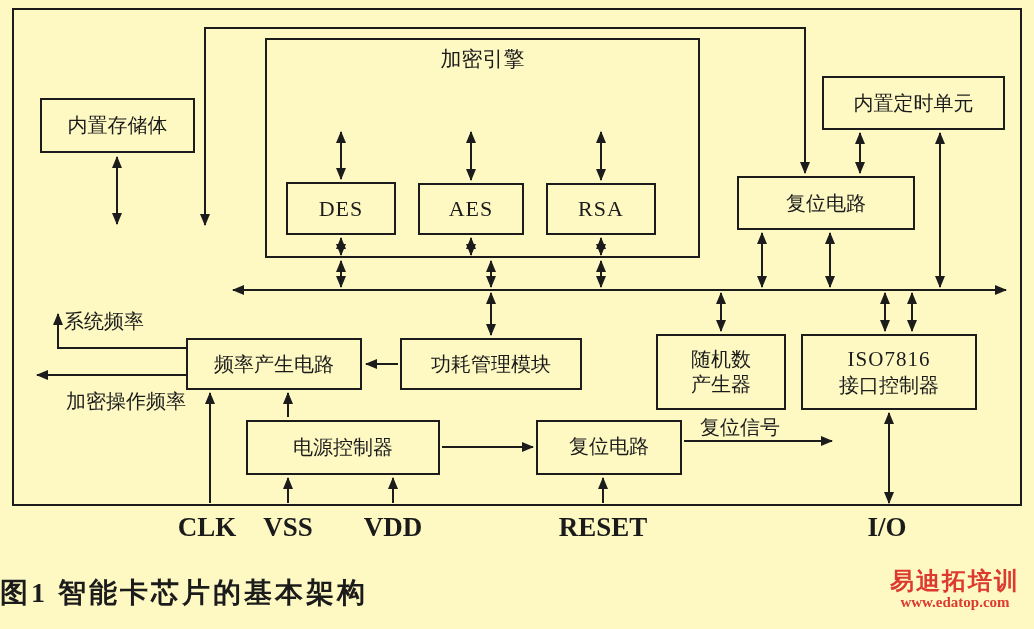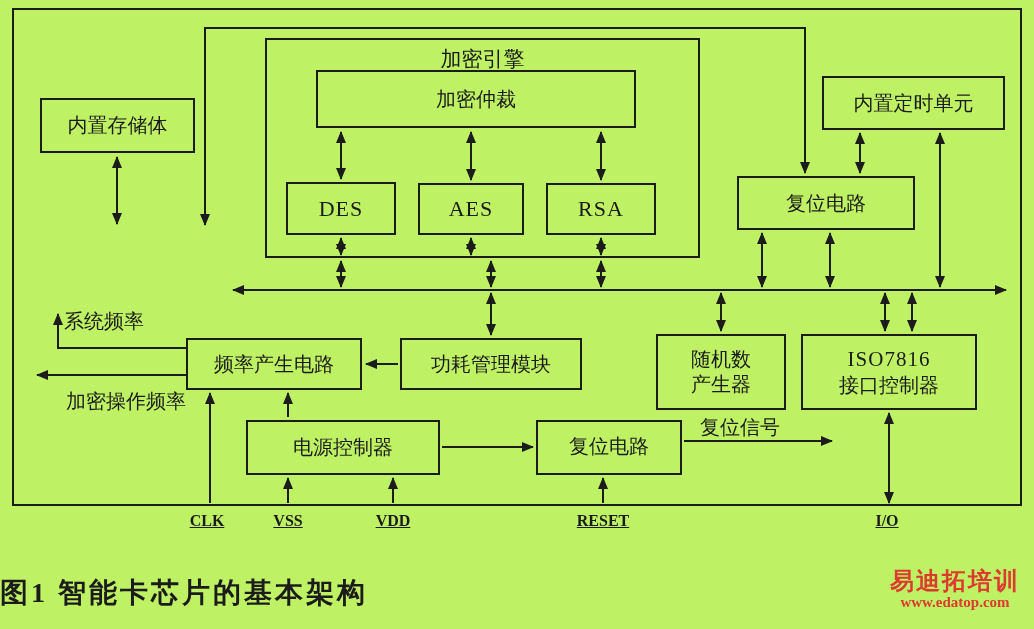--- a/index.html
+++ b/index.html
@@ -1,36 +1,36 @@
 <!DOCTYPE html>
 <html><head>
 <meta charset="utf-8">
 <style>
   * { margin:0; padding:0; box-sizing:border-box; }
   html,body { background:#ffffff; }
   .stage {
     position:relative; width:1034px; height:629px;
-    background:#bef264; color:#1b1b1b; overflow:hidden;
+    background:#fef9c3; color:#1b1b1b; overflow:hidden;
     font-family:"Liberation Serif","DejaVu Serif",serif;
   }
   .frame { position:absolute; border:2px solid #1c1c1c; }
   .wires { position:absolute; left:0; top:0; }
   .box {
     position:absolute; border:2px solid #1c1c1c;
     display:flex; flex-direction:column; align-items:center; justify-content:center;
     text-align:center; font-size:20px; line-height:1.25;
   }
   .box .ln { display:block; }
   .engine { justify-content:flex-start; padding-top:6px; }
   .engine .ln { font-size:21px; }
   .latin { font-size:22px; letter-spacing:1px; }
   .lbl { position:absolute; font-size:20px; white-space:nowrap; }
   .pin {
-    position:absolute; font-size:16px; font-weight:bold;
-    transform:translateX(-50%); white-space:nowrap;text-decoration:underline;
+    position:absolute; font-size:27px; font-weight:bold;
+    transform:translateX(-50%); white-space:nowrap;
   }
   .caption {
     position:absolute; left:0; top:574px; width:1034px; text-align:left;
     font-size:28px; font-weight:700; letter-spacing:3px;
   }
   .watermark { position:absolute; right:14px; top:568px; text-align:center; color:#dd3a2f; }
   .wm-title { font-size:24px; font-weight:bold; letter-spacing:2px; line-height:1.1; }
   .wm-url { font-size:15px; font-weight:bold; }
 </style>
 </head>
@@ -94,23 +94,20 @@
       <line x1="442" y1="447" x2="533" y2="447" marker-end="url(#ah)"></line>
       <line x1="603" y1="503" x2="603" y2="478" marker-end="url(#ah)"></line>
       <line x1="684" y1="441" x2="832" y2="441" marker-end="url(#ah)"></line>
     </g>
   </svg>
 
   <div class="box engine" style="left:265px; top:38px; width:435px; height:220px;">
     <span class="ln">加密引擎</span>
   </div>
 
-  <div class="box" style="left:316px; top:70px; width:320px; height:58px;">
-    <span class="ln">加密仲裁</span>
-  </div>
 
   <div class="box" style="left:286px; top:182px; width:110px; height:53px;">
     <span class="ln latin">DES</span>
   </div>
 
   <div class="box" style="left:418px; top:183px; width:106px; height:52px;">
     <span class="ln latin">AES</span>
   </div>
 
   <div class="box" style="left:546px; top:183px; width:110px; height:52px;">

